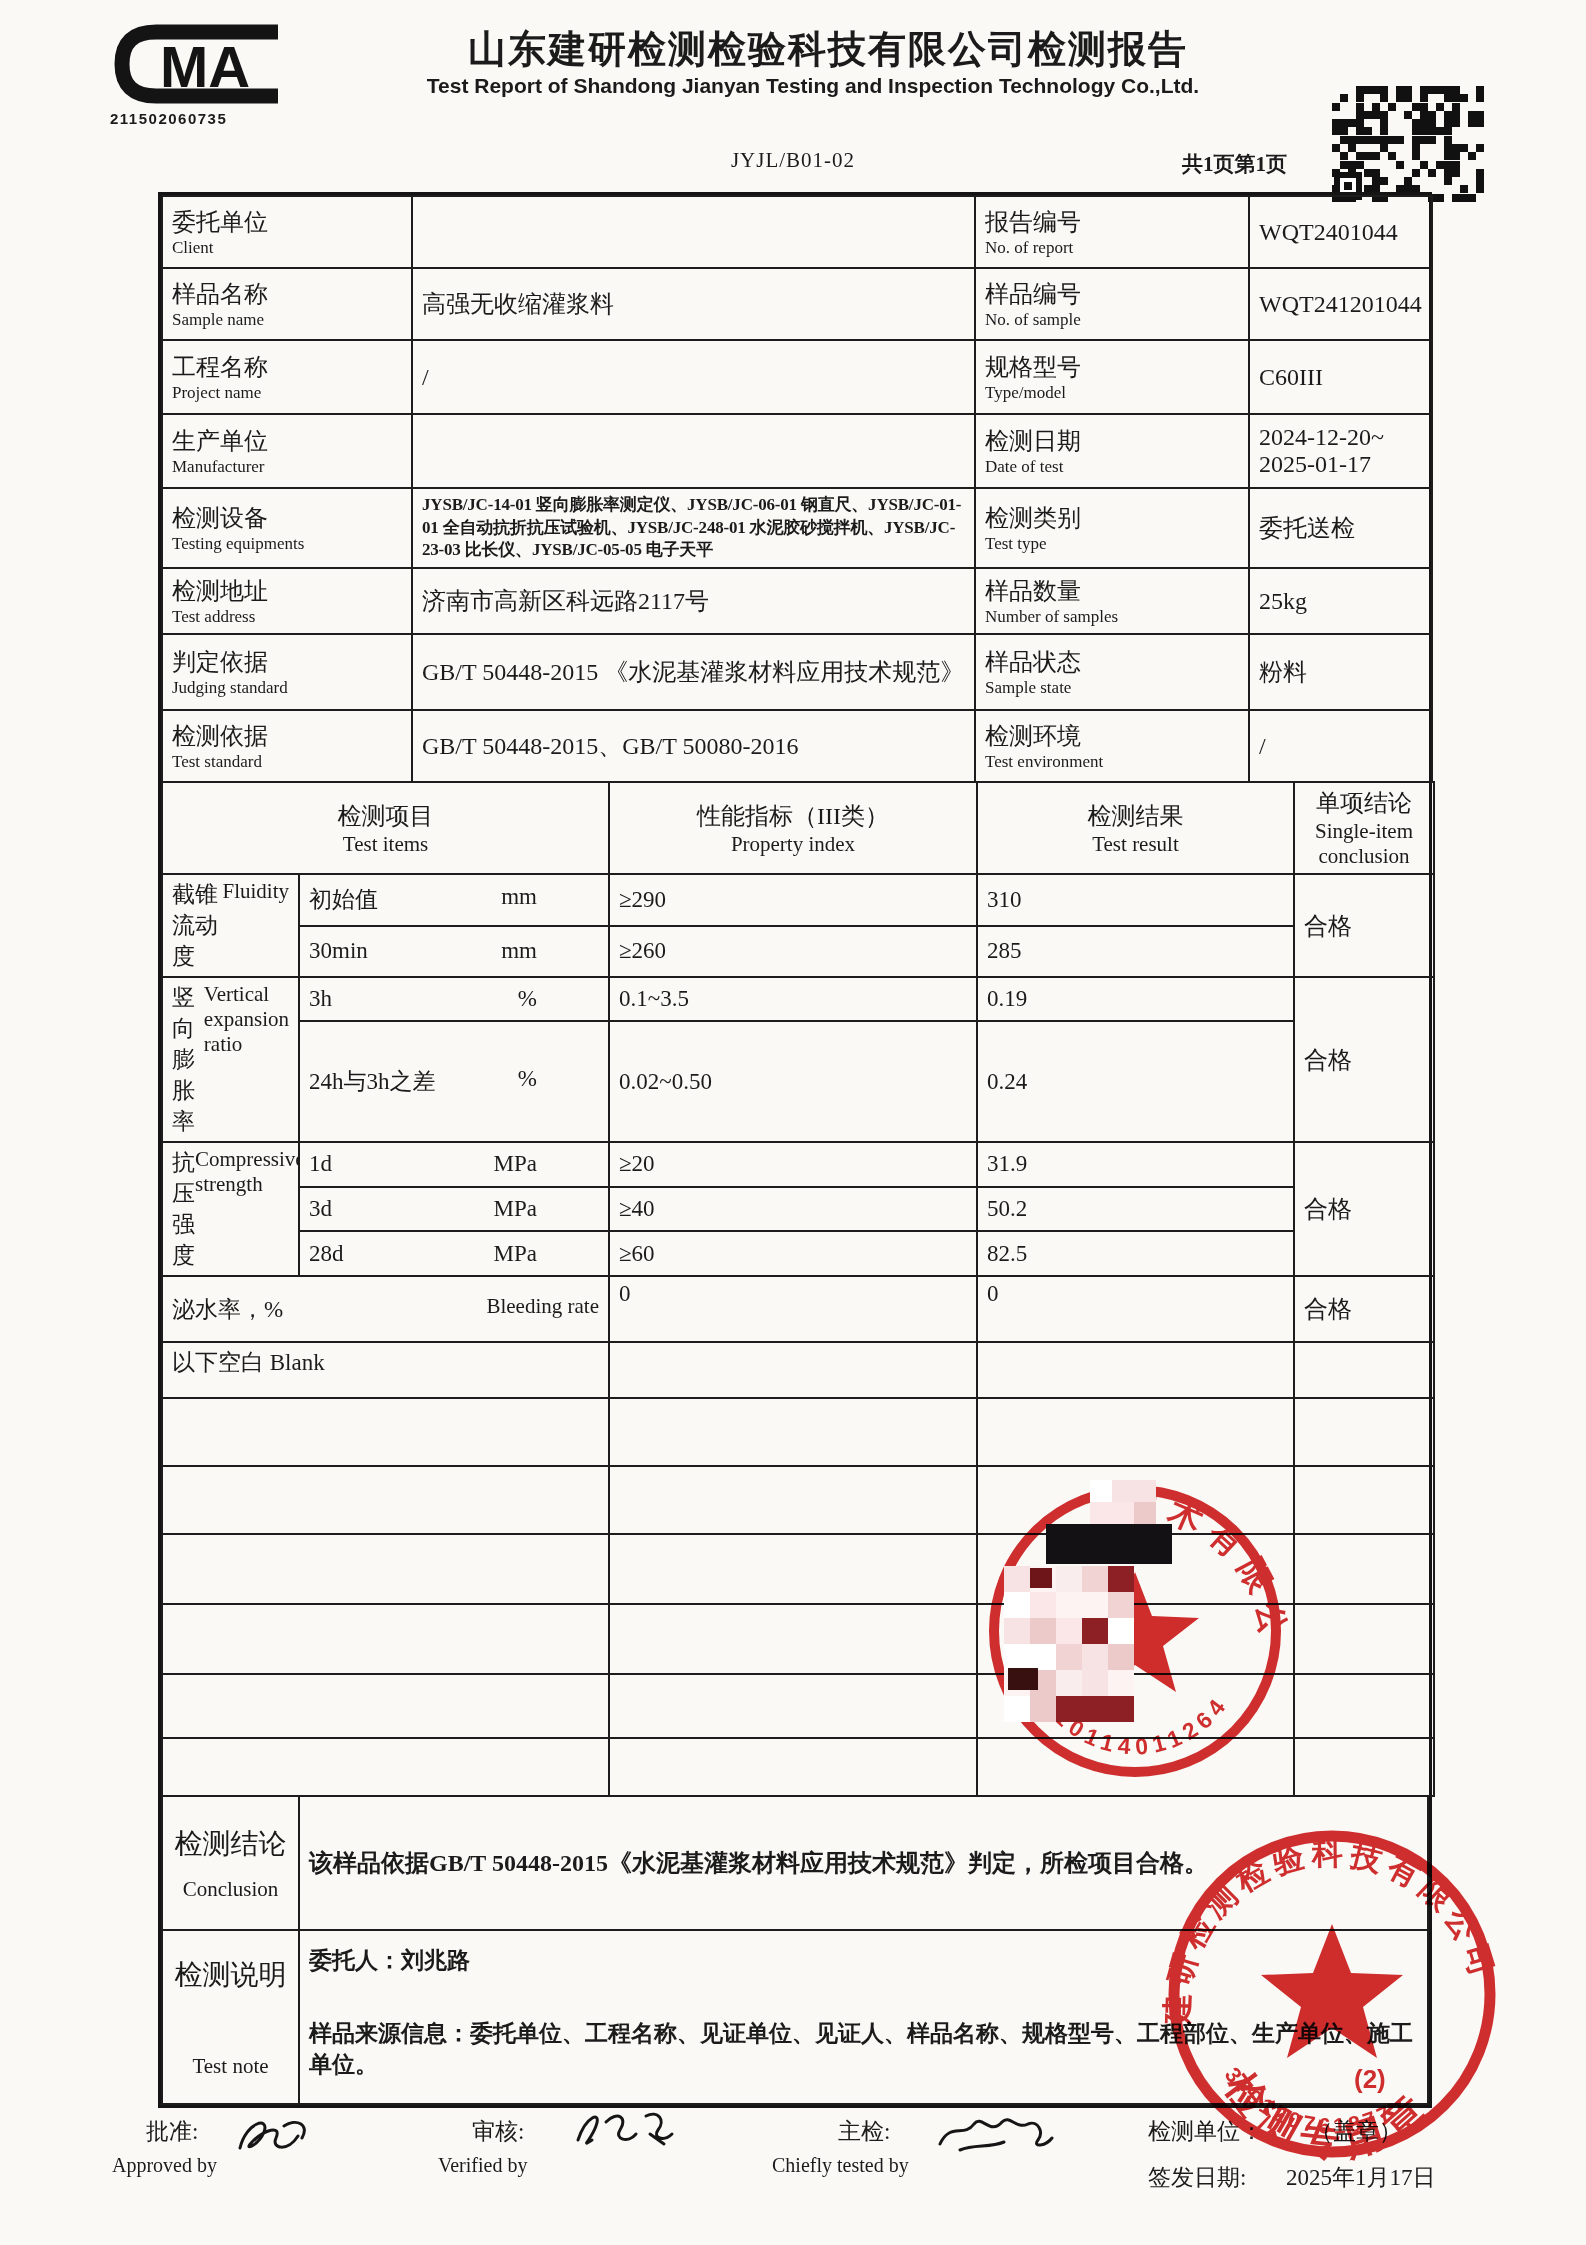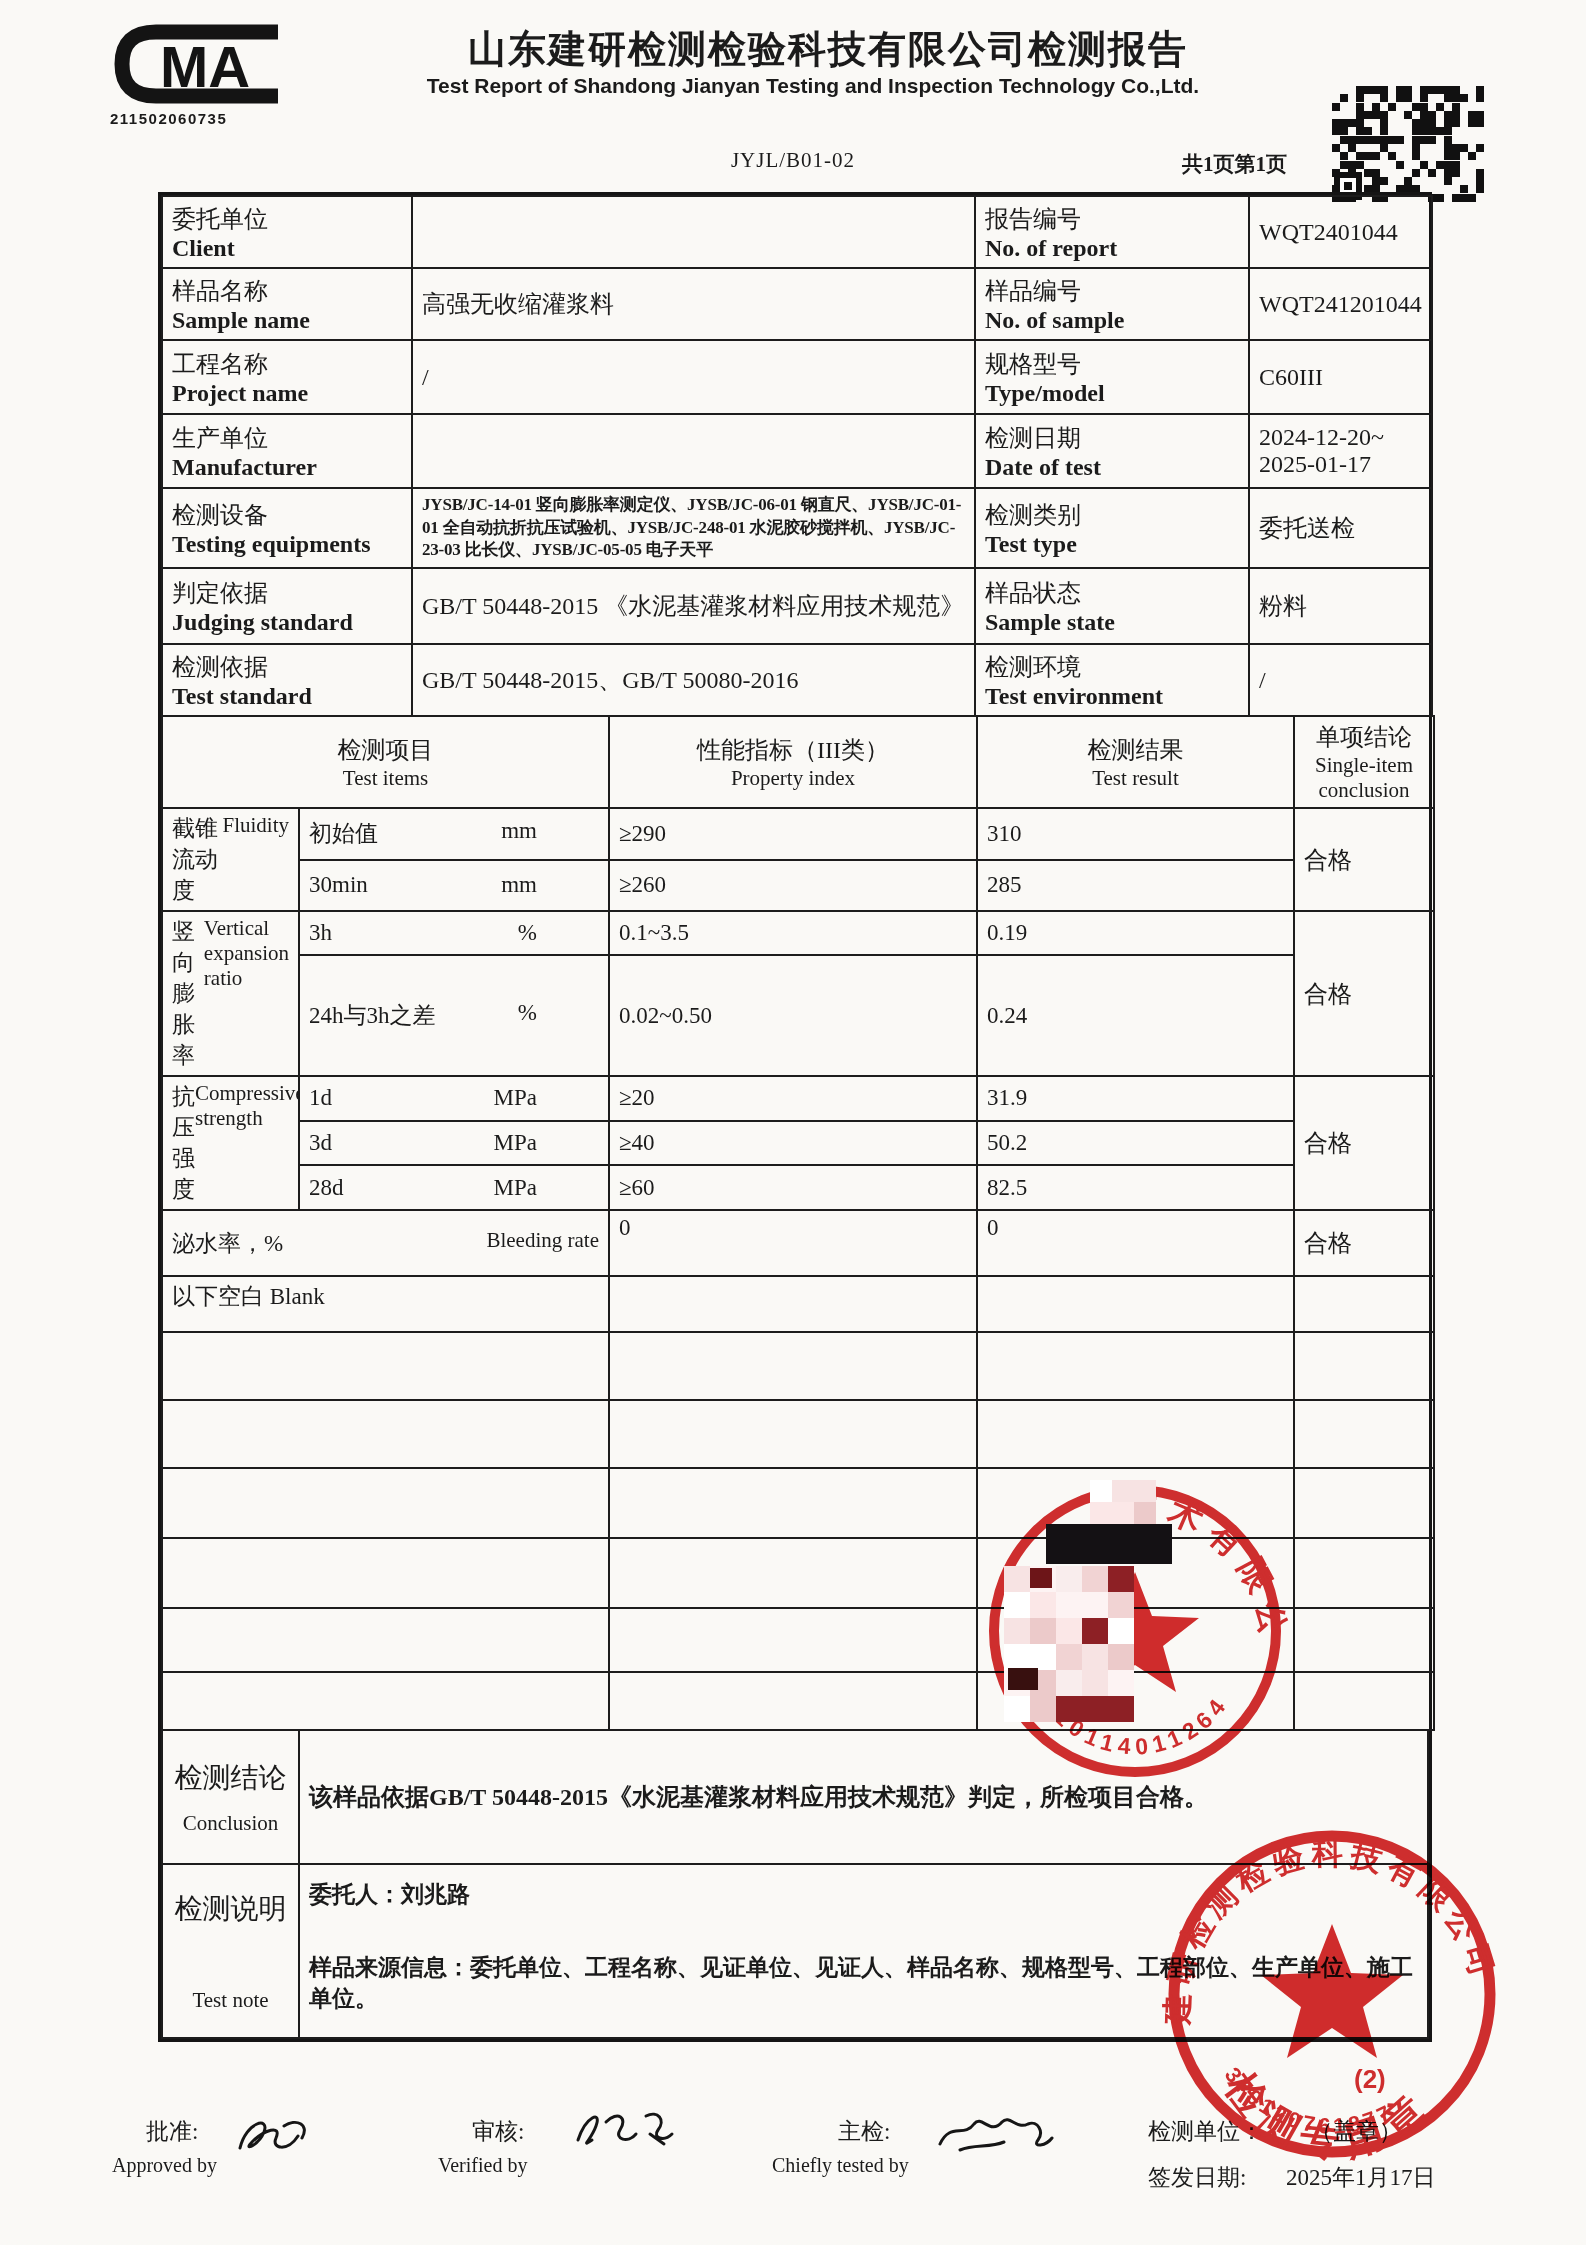--- a/index.html
+++ b/index.html
@@ -28,21 +28,21 @@
                border:6px solid #111; background:#fff; }
   .qr-finder i { display:block; width:8px; height:8px; background:#111; margin:4px; }
 
   
   .doc { position:absolute; left:158px; top:192px; width:1274px; border:3px solid #151515; }
   table { border-collapse:collapse; width:100%; table-layout:fixed; }
   td { border:2px solid #1d1d1d; padding:4px 9px; font-size:23px; vertical-align:middle;
        overflow:hidden; }
   .lbl { display:flex; flex-direction:column; justify-content:space-between; height:100%; }
   .lbl .zh { font-size:24px; }
-  .lbl .en { font-size:24px;font-weight:bold; }
+  .lbl .en { font-size:17px; }
   .val { font-size:24px; }
   .pre { white-space:pre-line; }
   .small { font-size:17px; font-weight:bold; line-height:1.35; letter-spacing:-0.2px; }
 
   .rh { text-align:center; }
   .rh .flex { display:flex; flex-direction:column; justify-content:space-between; height:100%; padding:2px 0; }
   .rh .zh { font-size:24px; }
   .rh .en { font-size:21px; }
   .cat { display:flex; justify-content:space-between; height:100%; }
   .cat .zh { font-size:23px; }
@@ -438,20 +438,36 @@
               </div>
             </td>
           <td class="small">JYSB/JC-14-01 竖向膨胀率测定仪、JYSB/JC-06-01 钢直尺、JYSB/JC-01-01 全自动抗折抗压试验机、JYSB/JC-248-01 水泥胶砂搅拌机、JYSB/JC-23-03 比长仪、JYSB/JC-05-05 电子天平</td>
           <td>
               <div class="lbl">
                 <span class="zh">检测类别</span>
                 <span class="en">Test type</span>
               </div>
             </td>
           <td class="val">委托送检</td>
+        </tr>
+        <tr style="height:66px">
+          <td>
+              <div class="lbl">
+                <span class="zh">检测地址</span>
+                <span class="en">Test address</span>
+              </div>
+            </td>
+          <td class="val">济南市高新区科远路2117号</td>
+          <td>
+              <div class="lbl">
+                <span class="zh">样品数量</span>
+                <span class="en">Number of samples</span>
+              </div>
+            </td>
+          <td class="val">25kg</td>
         </tr>
         <tr style="height:76px">
           <td>
               <div class="lbl">
                 <span class="zh">判定依据</span>
                 <span class="en">Judging standard</span>
               </div>
             </td>
           <td class="val">GB/T 50448-2015 《水泥基灌浆材料应用技术规范》</td>
           <td>

